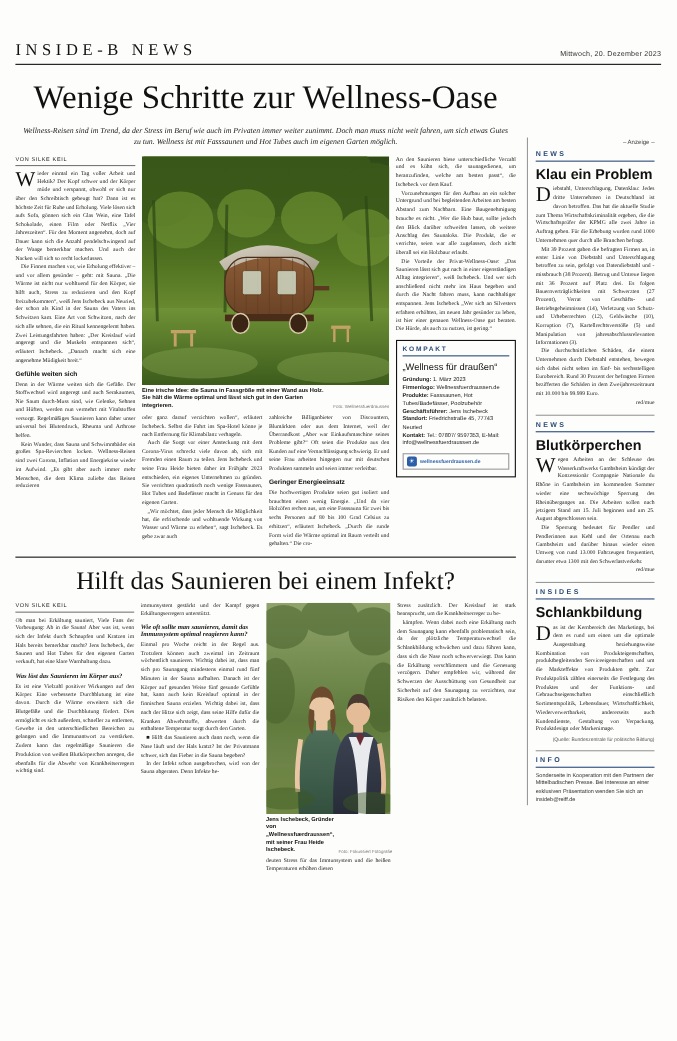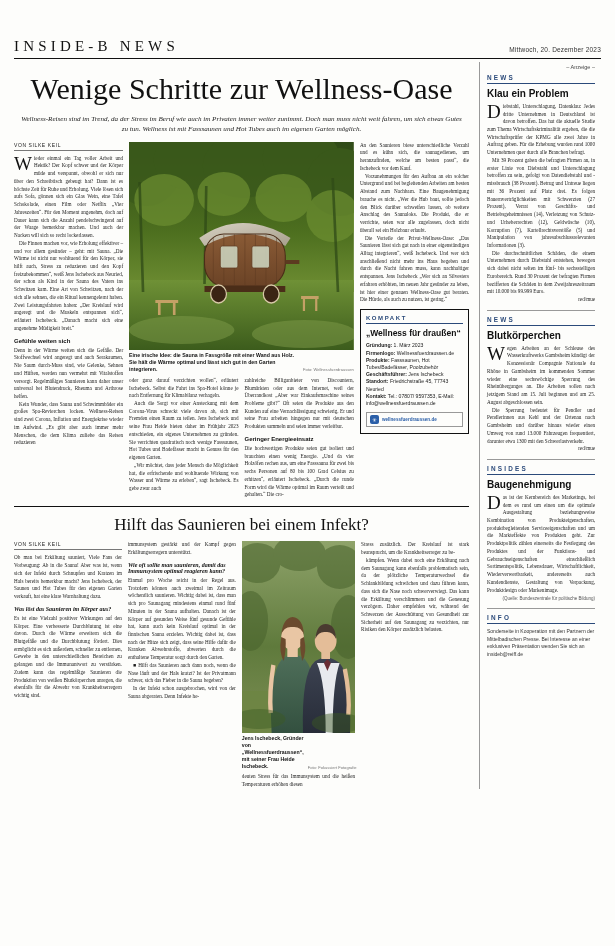--- a/index.html
+++ b/index.html
@@ -13,30 +13,30 @@
   
   .masthead{display:flex;align-items:flex-end;justify-content:space-between;
     padding-top:38px;padding-bottom:3px;}
   .brand{font-family:"Liberation Serif",serif;font-size:15px;letter-spacing:4.2px;
     font-weight:400;color:#111;}
   .issue-date{font-family:"Liberation Sans",sans-serif;font-size:6.5px;color:#333;
     letter-spacing:.2px;padding-bottom:2px;}
   .rule-thick{border-top:1.6px solid #111;margin:0;}
 
   
-  .grid{display:flex;gap:2px;margin-top:3px;}
+  .grid{display:flex;gap:2px;margin-top:3px;align-items:center;}
   .left{width:463px;box-sizing:border-box;padding-right:8px;}
   .right{width:116px;box-sizing:border-box;border-left:.6px solid #999;padding-left:7px;}
 
   .anzeige{font-family:"Liberation Sans",sans-serif;font-size:5.5px;text-align:right;
     color:#444;margin:2px 0 4px 0;}
 
   h1.headline{font-family:"Liberation Serif",serif;font-weight:400;
     font-size:30px;line-height:1.02;text-align:center;margin:12px 0 9px 0;color:#111;}
-  h1.headline.second{font-size:17px;margin:9px 0 8px 0;}
+  h1.headline.second{font-size:23px;margin:9px 0 8px 0;}
   .standfirst{font-family:"Liberation Serif",serif;font-style:italic;font-size:7.1px;
     line-height:1.42;text-align:center;margin:0 6px 8px 6px;color:#222;}
 
   
   .cols{display:flex;gap:6px;}
   .col{flex:1;min-width:0;}
   .bodytext{font-family:"Liberation Serif",serif;font-size:5.15px;line-height:1.5;
     text-align:justify;color:#1b1b1b;hyphens:auto;-webkit-hyphens:auto;margin:0;}
   .bodytext + .bodytext{text-indent:5px;}
   .byline{font-family:"Liberation Sans",sans-serif;font-size:5px;letter-spacing:.6px;
@@ -53,37 +53,37 @@
   .caption{font-family:"Liberation Sans",sans-serif;font-size:5.2px;font-weight:bold;
     line-height:1.35;color:#111;margin-top:2px;display:flex;justify-content:space-between;gap:4px;}
   .credit{font-family:"Liberation Sans",sans-serif;font-size:4.1px;font-weight:normal;
     color:#777;white-space:nowrap;align-self:flex-end;}
 
   
   .kompakt{border:1px solid #111;padding:5px 5px 6px 5px;margin-top:5px;}
   .kompakt .kicker{font-family:"Liberation Sans",sans-serif;font-size:6px;font-weight:bold;
     letter-spacing:1.6px;color:#2b4a7a;border-bottom:1px solid #2b4a7a;
     padding-bottom:2px;margin-bottom:4px;}
-  .kompakt h4{font-family:"Liberation Sans",sans-serif;font-size:8.5px;font-weight:bold;
+  .kompakt h4{font-family:"Liberation Sans",sans-serif;font-size:8.5px;font-weight:normal;
     margin:0 0 4px 0;line-height:1.2;color:#111;}
   .kompakt dl{margin:0;font-family:"Liberation Sans",sans-serif;font-size:5.1px;
     line-height:1.42;color:#222;}
   .kompakt .k-label{font-weight:bold;}
   .kbadge{display:flex;align-items:center;gap:3px;border:1px solid #999;margin-top:5px;
     padding:2px 3px;}
   .kbadge .globe{width:9px;height:9px;border-radius:2px;background:#2b5fa8;
     color:#fff;font-size:5.5px;display:flex;align-items:center;justify-content:center;}
   .kbadge span.url{font-family:"Liberation Sans",sans-serif;font-size:4.6px;
     font-weight:bold;color:#2b5fa8;line-height:1.15;}
 
   
   .rail-kicker{font-family:"Liberation Sans",sans-serif;font-size:6.4px;font-weight:bold;
     letter-spacing:2.2px;color:#2b4a7a;border-bottom:1.2px solid #2b4a7a;
     padding-bottom:2px;margin:0 0 4px 0;}
-  .rail-title{font-family:"Liberation Sans",sans-serif;font-size:10px;font-weight:bold;
+  .rail-title{font-family:"Liberation Sans",sans-serif;font-size:13px;font-weight:bold;
     margin:0 0 3px 0;color:#111;line-height:1.18;}
   .rail-text{font-family:"Liberation Serif",serif;font-size:5.15px;line-height:1.5;
     text-align:justify;color:#1b1b1b;margin:0;hyphens:auto;-webkit-hyphens:auto;}
   .rail-text + .rail-text{text-indent:5px;}
   .rail-sep{border-top:.6px solid #999;margin:6px 0 5px 0;}
   .source{font-family:"Liberation Sans",sans-serif;font-size:4.5px;color:#555;
     text-align:right;line-height:1.3;margin-top:2px;}
   .infotext{font-family:"Liberation Sans",sans-serif;font-size:5px;line-height:1.5;
     color:#333;margin:0;}
 
@@ -356,21 +356,21 @@
         <h2 class="rail-title">Blutkörperchen</h2>
         <p class="rail-text dropcap">Wegen Arbeiten an der Schleuse des Wasserkraftwerks Gambsheim kündigt der Konzessionär Compagnie Nationale du Rhône in Gambsheim im kommenden Sommer wieder eine sechswöchige Sperrung des Rheinüberganges an. Die Arbeiten sollen nach jetzigem Stand am 15. Juli beginnen und am 25. August abgeschlossen sein.</p>
         <p class="rail-text">Die Sperrung bedeutet für Pendler und Pendlerinnen aus Kehl und der Ortenau nach Gambsheim und darüber hinaus wieder einen Umweg von rund 13.000 Fahrzeugen frequentiert, darunter etwa 1300 mit den Schwerlastverkehr.</p>
         <p class="rail-text" style="text-align:right;">red/mue</p>
       </div>
 
       <div class="rail-sep"></div>
 
       <div>
         <div class="rail-kicker">INSIDES</div>
-        <h2 class="rail-title">Baugenehmigung</h2>
+        <h2 class="rail-title">Schlankbildung</h2>
         <p class="rail-text dropcap">Das ist der Kernbereich des Marketings, bei dem es rund um einen um die optimale Ausgestaltung beziehungsweise Kombination von Produkteigenschaften, produktbegleitenden Serviceeigenschaften und um die Markteffekte von Produkten geht. Zur Produktpolitik zählen einerseits die Festlegung des Produktes und der Funktions- und Gebrauchseigenschaften einschließlich Sortimentspolitik, Lebensdauer, Wirtschaftlichkeit, Wiederverwertbarkeit, andererseits auch Kundendienste, Gestaltung von Verpackung, Produktdesign oder Markenimage.</p>
         <div class="source">(Quelle: Bundeszentrale für politische Bildung)</div>
       </div>
 
       <div class="rail-sep"></div>
 
       <div>
         <div class="rail-kicker">INFO</div>
         <p class="infotext">Sonderseite in Kooperation mit den Partnern der Mittelbadischen Presse. Bei Interesse an einer exklusiven Präsentation wenden Sie sich an insideb@reiff.de</p>
       </div>

